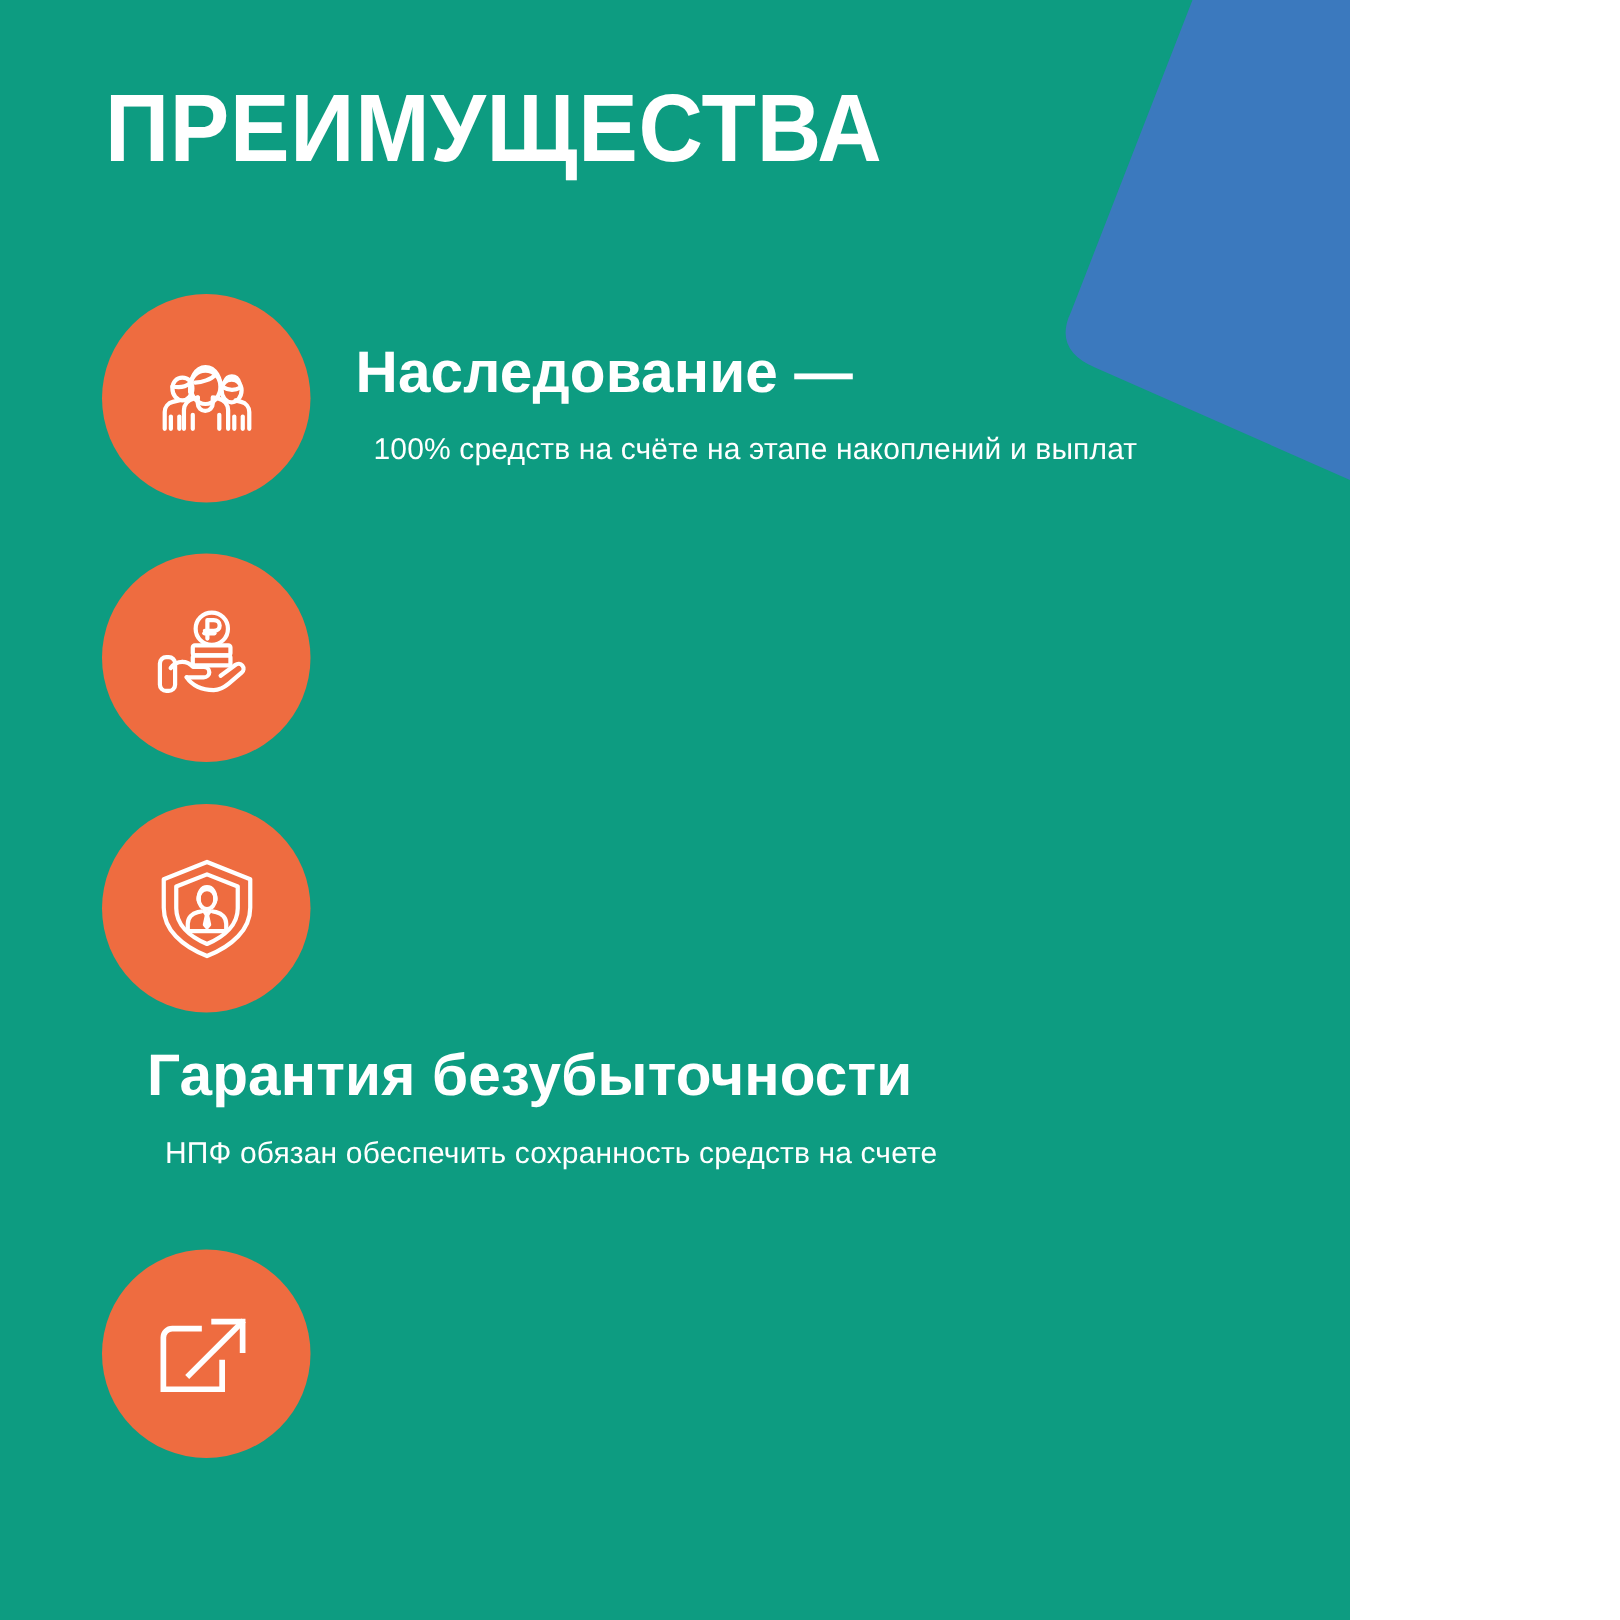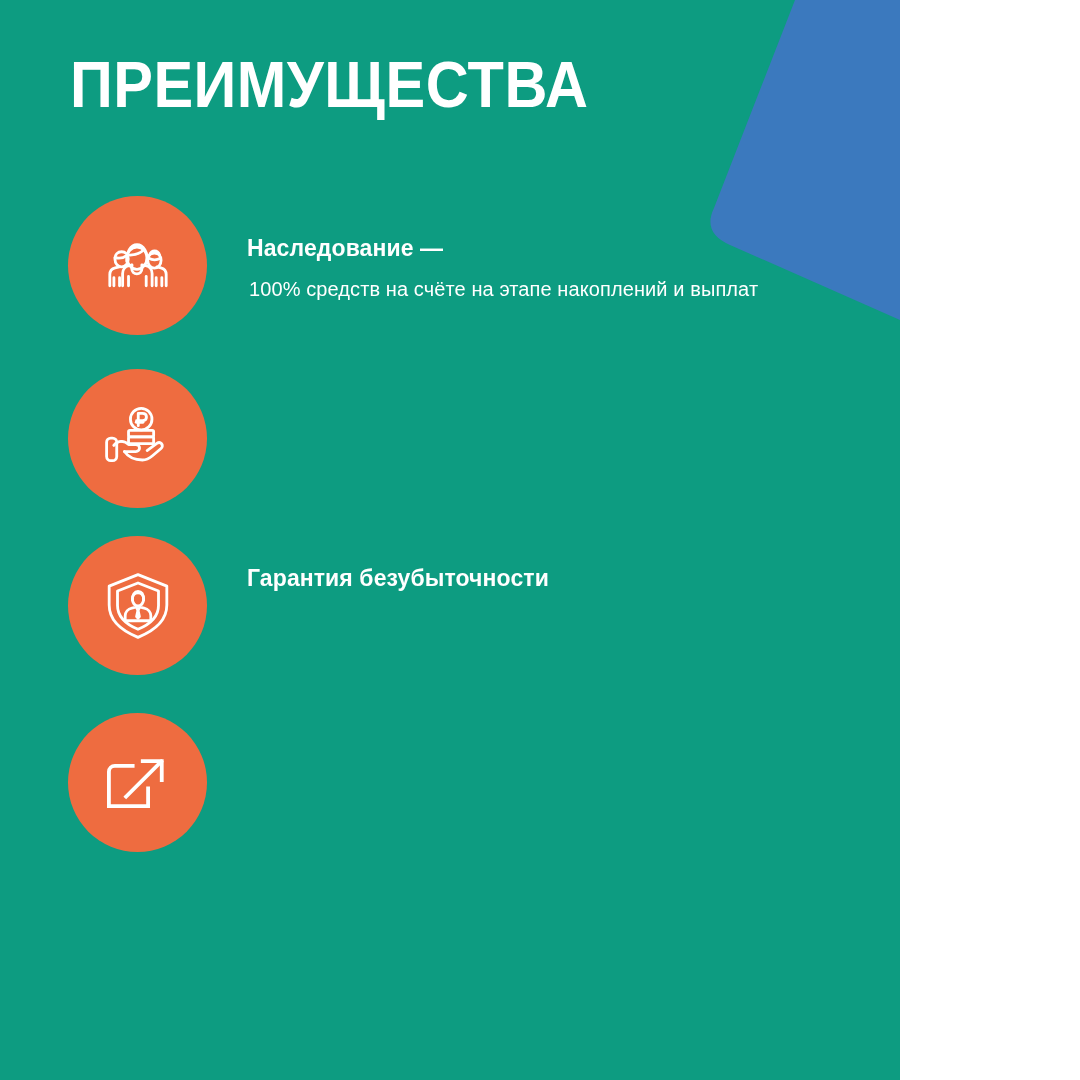--- a/index.html
+++ b/index.html
@@ -53,21 +53,21 @@
     width: 1080px;
   }
   .benefit {
     display: flex;
     align-items: flex-start;
     padding: 0 0 0 68px;
     box-sizing: border-box;
   }
   .benefit-1 { margin-top: 0px; }
   .benefit-2 { margin-top: 34px; }
-  .benefit-3 { margin-top: 28px; }
+  .benefit-3 { margin-top: 28px; flex-direction: column; }
   .benefit-4 { margin-top: 38px; }
 
   .badge {
     flex: 0 0 auto;
     width: 139px;
     height: 139px;
     border-radius: 50%;
     background: var(--accent, #EE6C40);
     display: flex;
     align-items: center;
@@ -80,22 +80,22 @@
   }
   .badge-4 svg { width: 76px; height: 76px; }
 
   .benefit-text {
     flex: 1 1 auto;
     padding-left: 30px;
     padding-top: 4px;
     color: #ffffff;
   }
   .benefit-head {
-    margin: 10px;
-    font-size: 23px;
+    margin: 0;
+    font-size: 39px;
     line-height: 1.30;
     font-weight: 700;
     letter-spacing: 0.1px;
   }
   .benefit-body {
     margin: 12px;
     font-size: 20px;
     line-height: 1.38;
     font-weight: 400;
     letter-spacing: 0.1px;
@@ -195,20 +195,21 @@
             <path d="M42 43.5v-3.8c0-3-2.2-5.5-5.2-6.1l-1.7-0.3"></path>
             <path d="M22 43.5h20"></path>
 
             <path d="M30.6 33.1l1.4 2 1.4-2"></path>
             <path d="M32 35.1l-1.1 5.1 1.1 1.3 1.1-1.3-1.1-5.1z"></path>
           </svg>
         </span>
       </div>
       <div class="benefit-text">
         <p class="benefit-head">Гарантия безубыточности</p>
+        <p class="benefit-body">НПФ обязан обеспечить сохранность средств на счете</p>
       </div>
     </div>
 
     <div class="benefit benefit-4">
       <div class="badge badge-4">
         <span>
           <svg viewBox="0 0 64 64" fill="none" stroke="#ffffff" stroke-width="3.2" stroke-linecap="square" stroke-linejoin="miter" aria-hidden="true">
 
             <path d="M27.5 17.5h-15a5 5 0 0 0-5 5v29h33v-15"></path>
 

